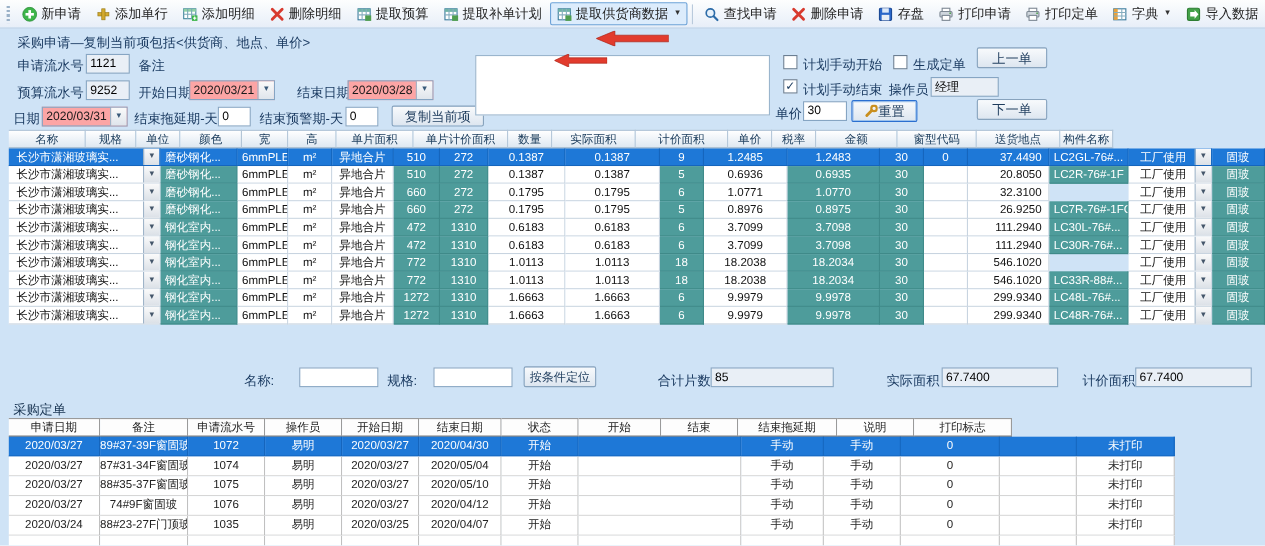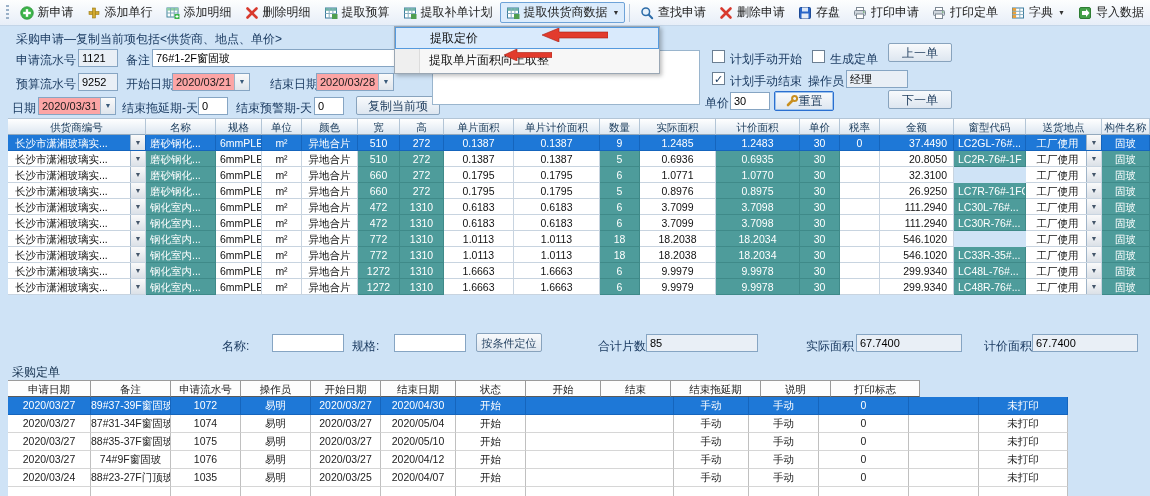--- a/index.html
+++ b/index.html
@@ -204,21 +204,20 @@
           </svg></span>
         <span>导入数据</span>
       </div>
     </div>
 
   <div class="lbl" style="left:16px;top:31px;">采购申请—复制当前项包括&lt;供货商、地点、单价&gt;</div>
 
   <div class="lbl" style="left:16px;top:52px;">申请流水号</div>
   <input class="inp ro" style="left: 78px; top: 49px; width: 40px;" value="1121">
   <div class="lbl" style="left:126px;top:52px;">备注</div>
-  <input class="inp" style="left: 152px; top: 49px; width: 276px;" value="76#1-2F窗固玻">
 
   <div class="lbl" style="left:16px;top:76px;text-align:right;">预算流水号</div>
   <input class="inp ro" style="left: 78px; top: 73px; width: 40px;" value="9252">
   <div class="lbl" style="left:126px;top:76px;">开始日期</div>
   <div class="combo" style="left:172px;top:73px;width:78px;">
     <span class="cval">2020/03/21</span>
     <span class="dbtn">▼</span>
   </div>
   <div class="lbl" style="left:270px;top:76px;">结束日期</div>
   <div class="combo" style="left:316px;top:73px;width:78px;">
@@ -255,21 +254,20 @@
         <path d="M2 10 L6.5 5.5" stroke="#c98f1f" stroke-width="2.6" stroke-linecap="round"></path>
         <circle cx="8.6" cy="3.6" r="2.5" fill="none" stroke="#c98f1f" stroke-width="2"></circle>
       </svg><span>重置</span>
   </div>
 
   <div class="btn" style="left:888px;top:43px;width:64px;height:19px;line-height:18px;">上一单</div>
   <div class="btn" style="left:888px;top:90px;width:64px;height:19px;line-height:18px;">下一单</div>
 
   <div id="mtable">
     <div class="hrow" id="mt-head">
-        <div class="hcell" style="width: 138px;">供货商编号</div>
         <div class="hcell" style="width: 70px;">名称</div>
         <div class="hcell" style="width: 46px;">规格</div>
         <div class="hcell" style="width: 40px;">单位</div>
         <div class="hcell" style="width: 56px;">颜色</div>
         <div class="hcell" style="width: 42px;">宽</div>
         <div class="hcell" style="width: 44px;">高</div>
         <div class="hcell" style="width: 70px;">单片面积</div>
         <div class="hcell" style="width: 86px;">单片计价面积</div>
         <div class="hcell" style="width: 40px;">数量</div>
         <div class="hcell" style="width: 76px;">实际面积</div>
@@ -506,21 +504,21 @@
           <div class="dcell teal" style="width: 42px;">772</div>
           <div class="dcell teal" style="width: 44px;">1310</div>
           <div class="dcell " style="width: 70px;">1.0113</div>
           <div class="dcell " style="width: 86px;">1.0113</div>
           <div class="dcell teal" style="width: 40px;">18</div>
           <div class="dcell " style="width: 76px;">18.2038</div>
           <div class="dcell teal" style="width: 84px;">18.2034</div>
           <div class="dcell teal" style="width: 40px;">30</div>
           <div class="dcell " style="width: 40px;"></div>
           <div class="dcell right" style="width: 74px;">546.1020</div>
-          <div class="dcell teal left" style="width: 72px;">LC33R-35#...</div>
+          <div class="dcell teal left" style="width: 72px;">LC33R-88#...</div>
           <div class="dcell " style="width: 76px;">
             <div class="cellwrap">
               <span class="txt" style="text-align: center;">工厂使用</span>
               <span class="dbtn2">▼</span>
             </div>
           </div>
           <div class="dcell teal" style="width: 48px;">固玻</div>
         </div>
         <div class="drow">
           <div class="dcell left" style="width: 138px;">
@@ -700,25 +698,20 @@
           <div class="ocell" style="width: 148px;"></div>
           <div class="ocell" style="width: 75px;"></div>
           <div class="ocell" style="width: 70px;"></div>
           <div class="ocell" style="width: 90px;"></div>
           <div class="ocell" style="width: 70px;"></div>
           <div class="ocell" style="width: 89px;"></div>
         </div>
       </div>
   </div>
 
-  <div id="menu">
-    <div class="gutter"></div>
-  <div class="mitem sel">提取定价</div>
-      <div class="mitem">提取单片面积向上取整</div>
-    </div>
 
   <svg class="ann" style="left:542px;top:28px;" width="66" height="14" viewBox="0 0 66 14">
     <polygon points="0,7 17,0 17,4 66,4 66,10 17,10 17,14" fill="#e23b2d" stroke="#a81f12" stroke-width="0.6"></polygon>
   </svg>
   <svg class="ann" style="left:504px;top:49px;" width="48" height="12" viewBox="0 0 48 12">
     <polygon points="0,6 13,0 13,3.5 48,3.5 48,8.5 13,8.5 13,12" fill="#e23b2d" stroke="#a81f12" stroke-width="0.6"></polygon>
   </svg>
 
 </div>
 

